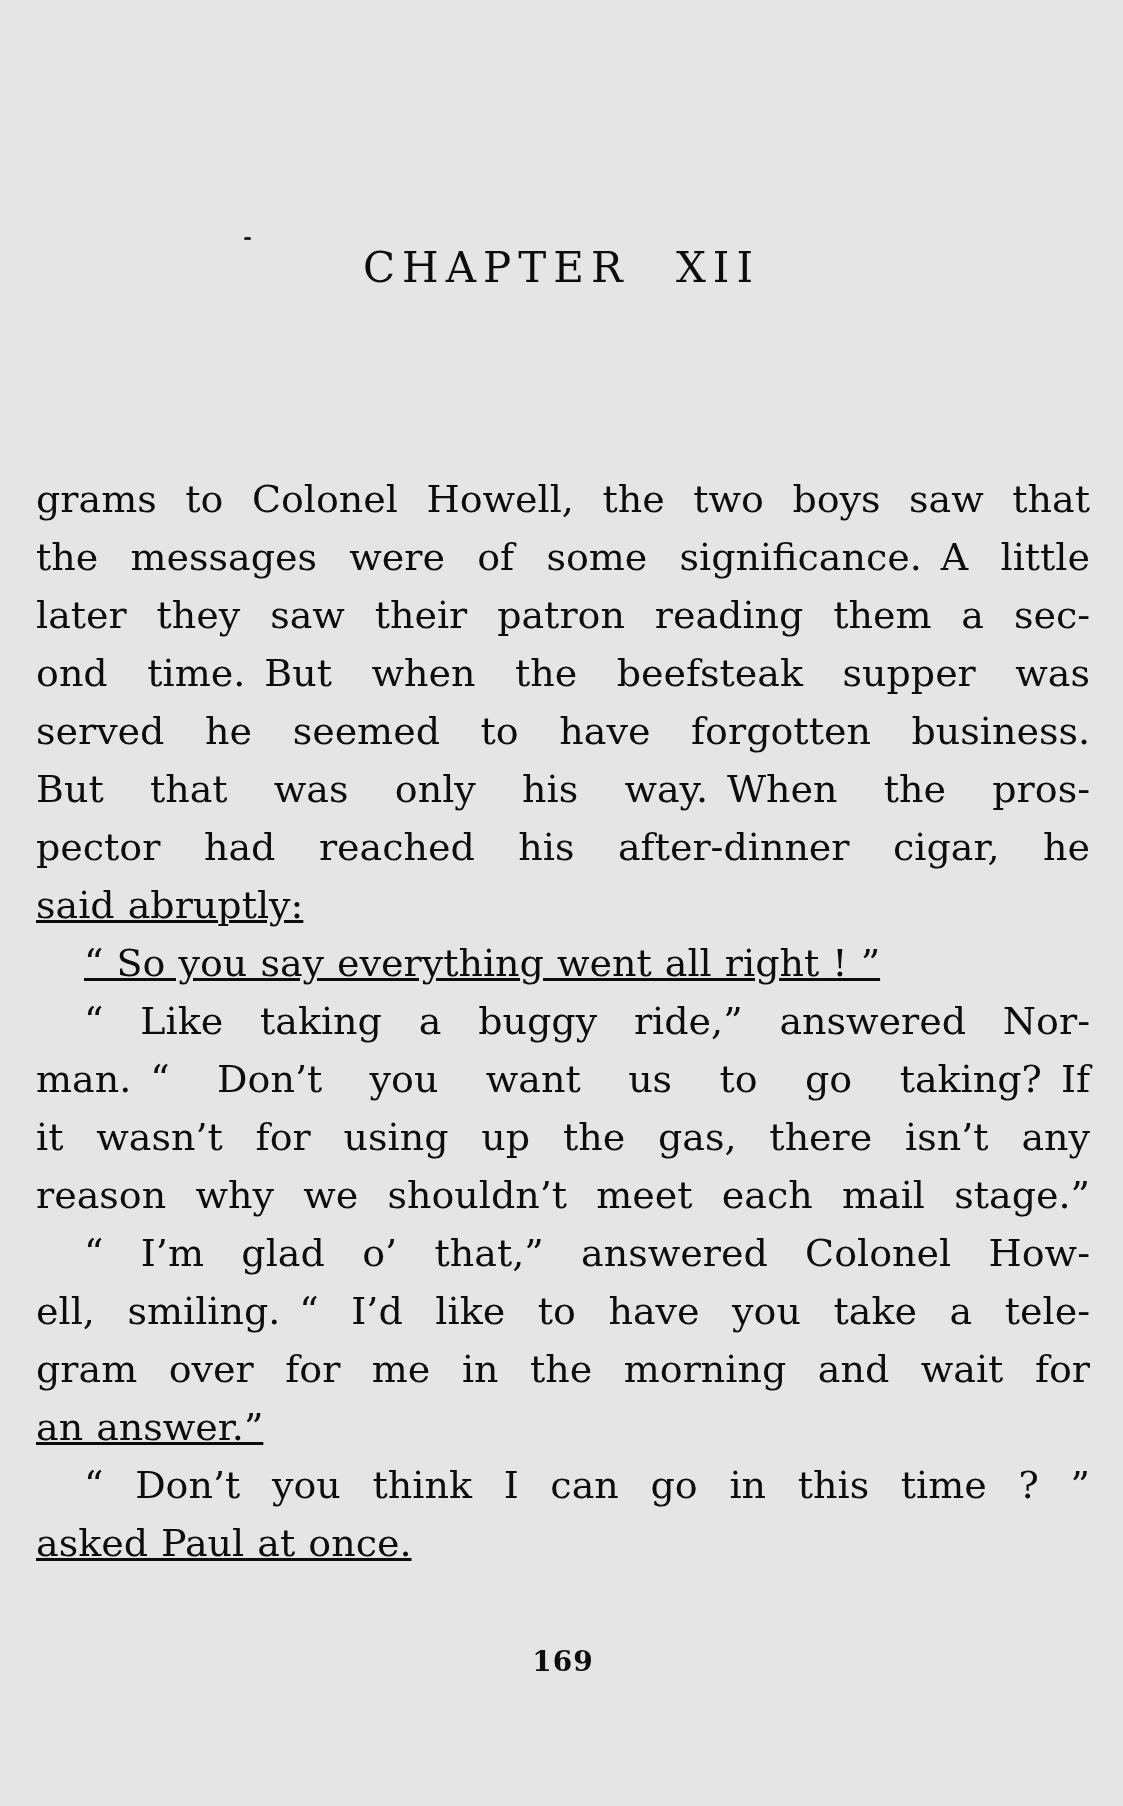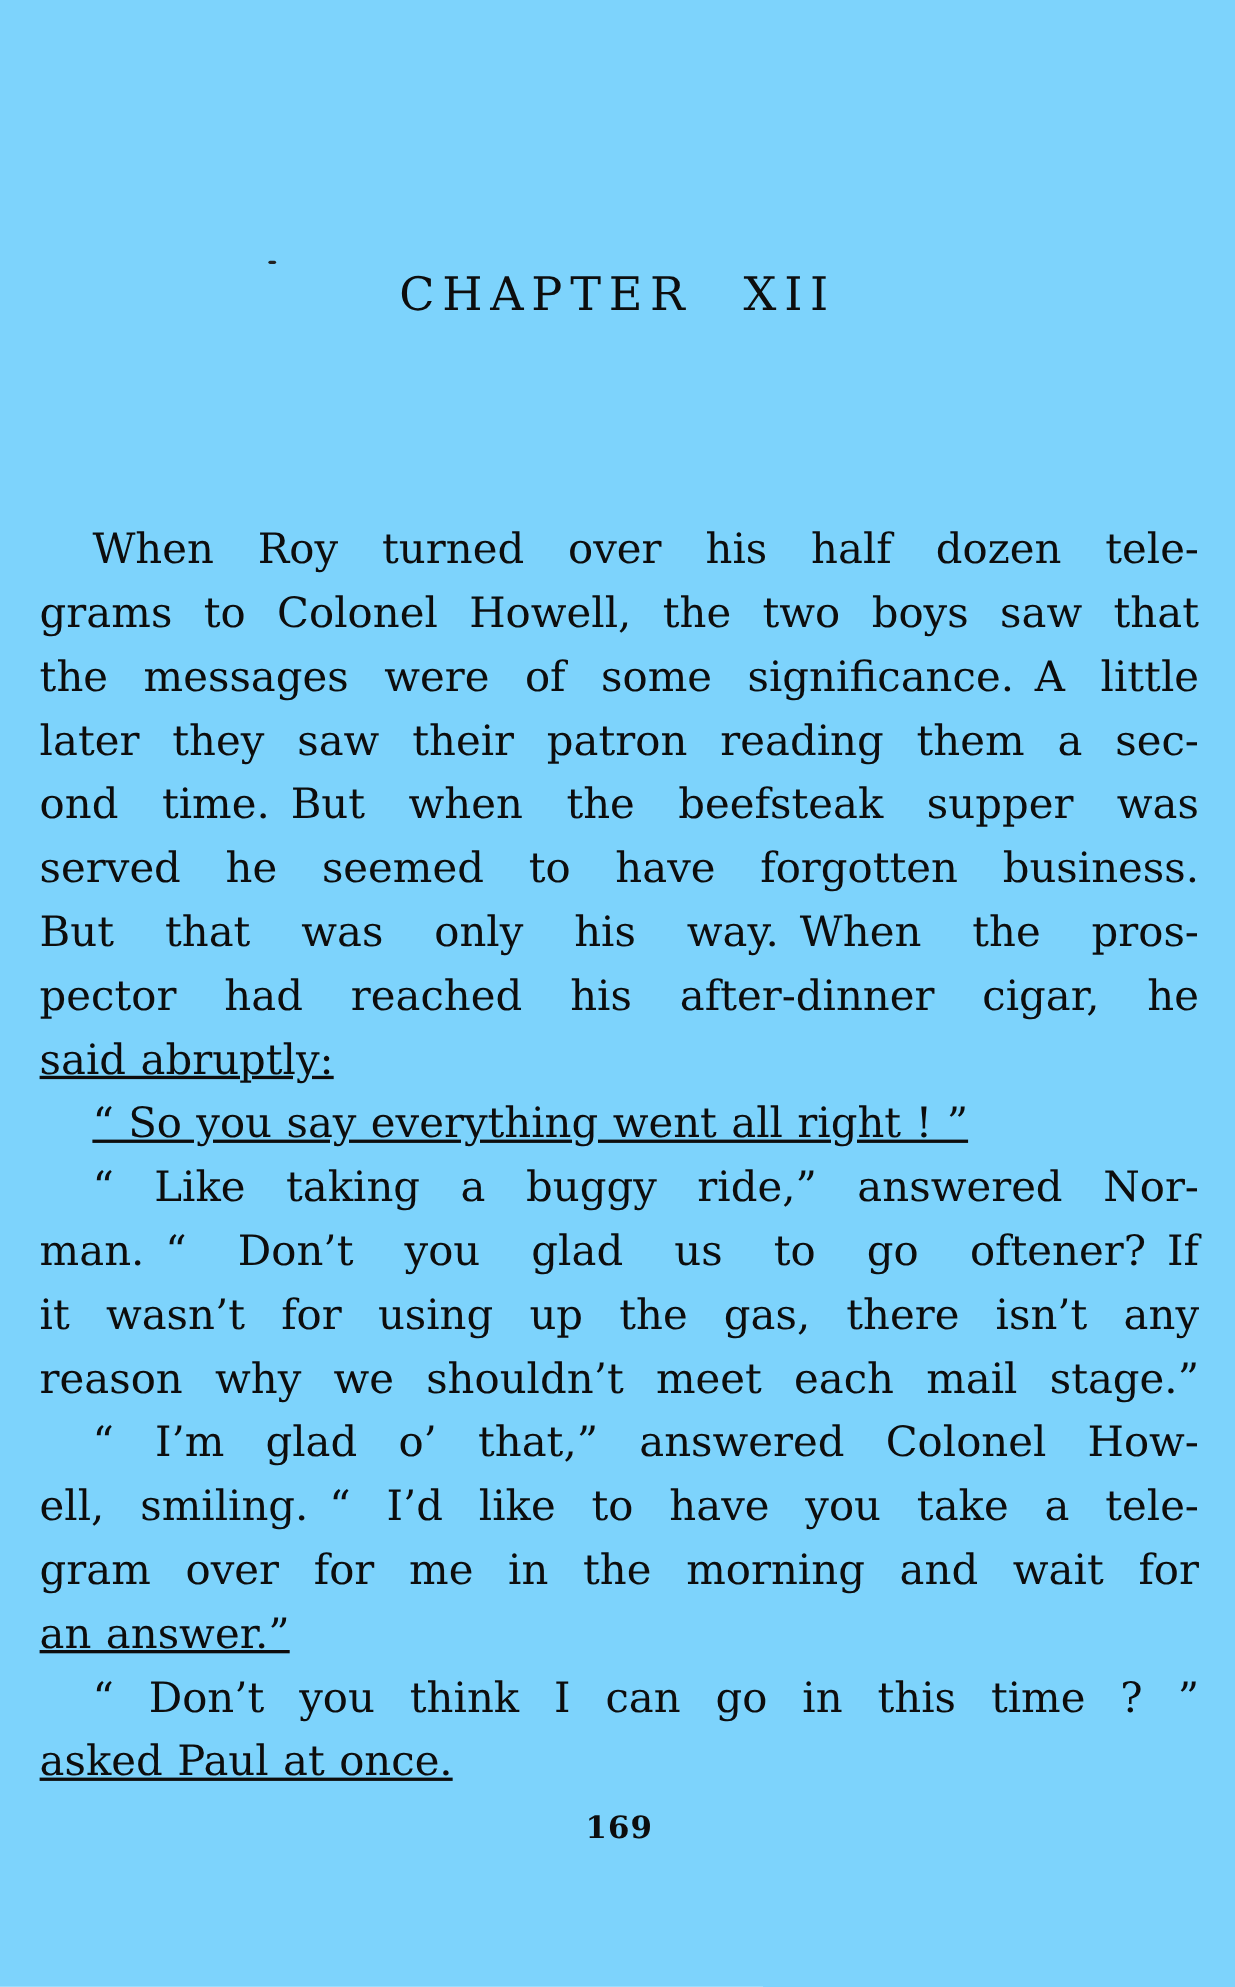--- a/index.html
+++ b/index.html
@@ -11,21 +11,21 @@
     height: 1806px;
     background: #ffffff;
     font-family: "DejaVu Serif", "Liberation Serif", serif;
     color: #111111;
     overflow: hidden;
   }
   .page {
     position: relative;
     width: 1123px;
     height: 1806px;
-    background: #7dd3fc;
+    background: #e5e5e5;
   }
   .speck {
     position: absolute;
     left: 244px;
     top: 237px;
     width: 7px;
     height: 3px;
     background: #222;
     border-radius: 2px;
   }
@@ -91,32 +91,31 @@
     color: #0d0d0d;
   }
 </style>
 </head>
 <body style="background: rgb(255, 255, 255); color: rgb(13, 13, 13);">
 
 <div class="page">
   <div class="speck"></div>
   <h1 class="chapter-title">CHAPTER XII</h1>
   <div class="body-text">
-      <div class="line indent">When Roy turned over his half dozen tele-</div>
       <div class="line">grams to Colonel Howell, the two boys saw that</div>
       <div class="line">the messages were of some significance. A little</div>
       <div class="line">later they saw their patron reading them a sec-</div>
       <div class="line">ond time. But when the beefsteak supper was</div>
       <div class="line">served he seemed to have forgotten business.</div>
       <div class="line">But that was only his way. When the pros-</div>
       <div class="line">pector had reached his after-dinner cigar, he</div>
       <div class="line last">said abruptly:</div>
       <div class="line indent last">“ So you say everything went all right ! ”</div>
       <div class="line indent">“ Like taking a buggy ride,” answered Nor-</div>
-      <div class="line">man. “ Don’t you glad us to go oftener? If</div>
+      <div class="line">man. “ Don’t you want us to go taking? If</div>
       <div class="line">it wasn’t for using up the gas, there isn’t any</div>
       <div class="line">reason why we shouldn’t meet each mail stage.”</div>
       <div class="line indent">“ I’m glad o’ that,” answered Colonel How-</div>
       <div class="line">ell, smiling. “ I’d like to have you take a tele-</div>
       <div class="line">gram over for me in the morning and wait for</div>
       <div class="line last">an answer.”</div>
       <div class="line indent">“ Don’t you think I can go in this time ? ”</div>
       <div class="line last">asked Paul at once.</div>
     </div>
   <div class="page-number">169</div>

